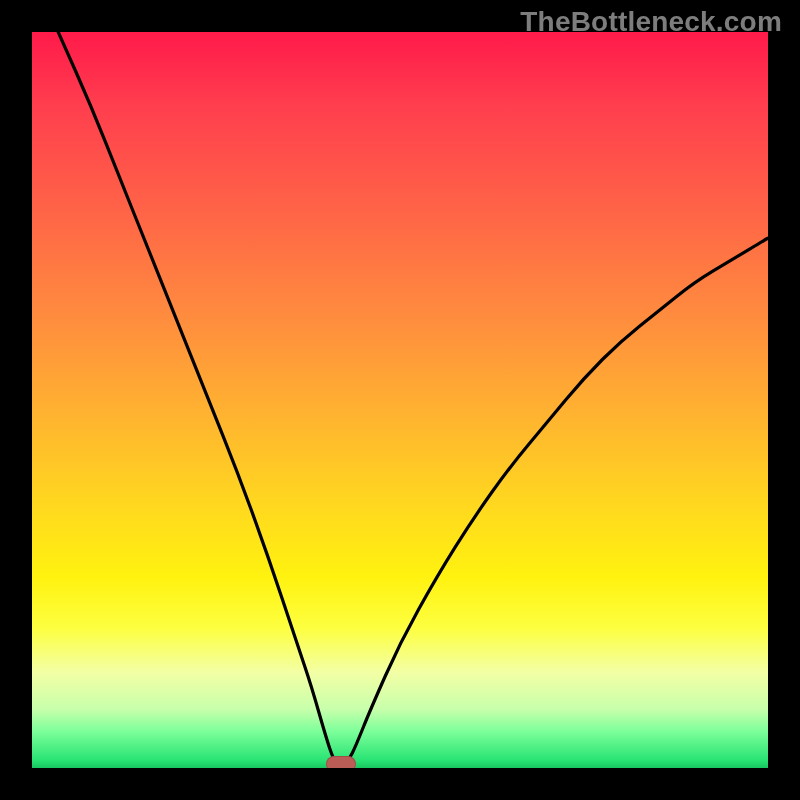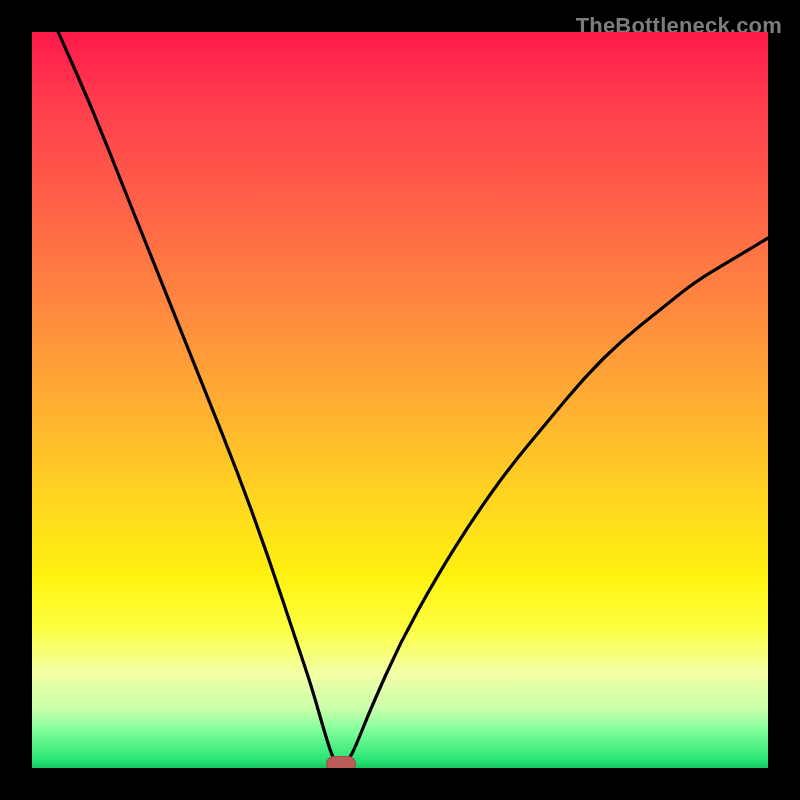--- a/index.html
+++ b/index.html
@@ -45,26 +45,25 @@
     position: absolute;
     inset: 0;
     width: 100%;
     height: 100%;
     display: block;
   }
   .watermark {
     position: absolute;
     top: 6px;
     right: 18px;
-    font-size: 22px;
+    font-size: 28px;
     font-weight: 600;
     color: #7d7d7d;
     letter-spacing: 0.2px;
     user-select: none;
-    margin-top: 7px;
   }
   .marker {
     position: absolute;
     width: 30px;
     height: 16px;
     border-radius: 9px;
     background: #bb5d57;
     box-shadow: 0 0 0 1px rgba(0,0,0,0.15) inset;
     transform: translate(-50%, -50%);
   }

